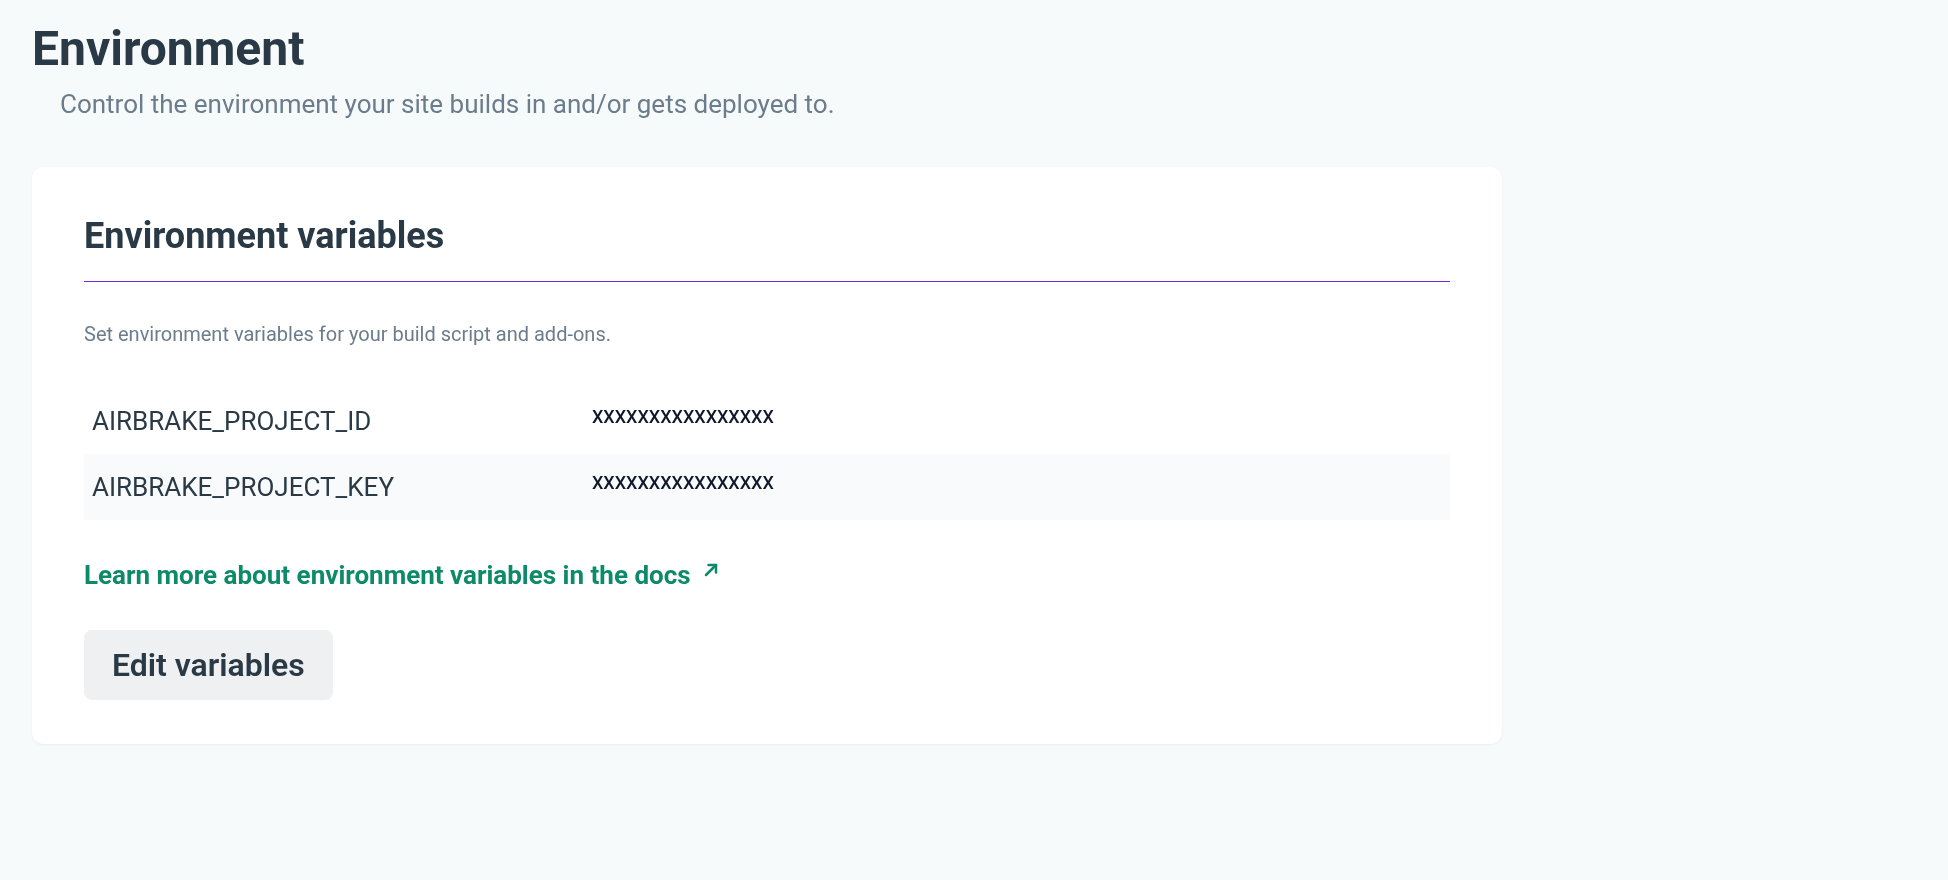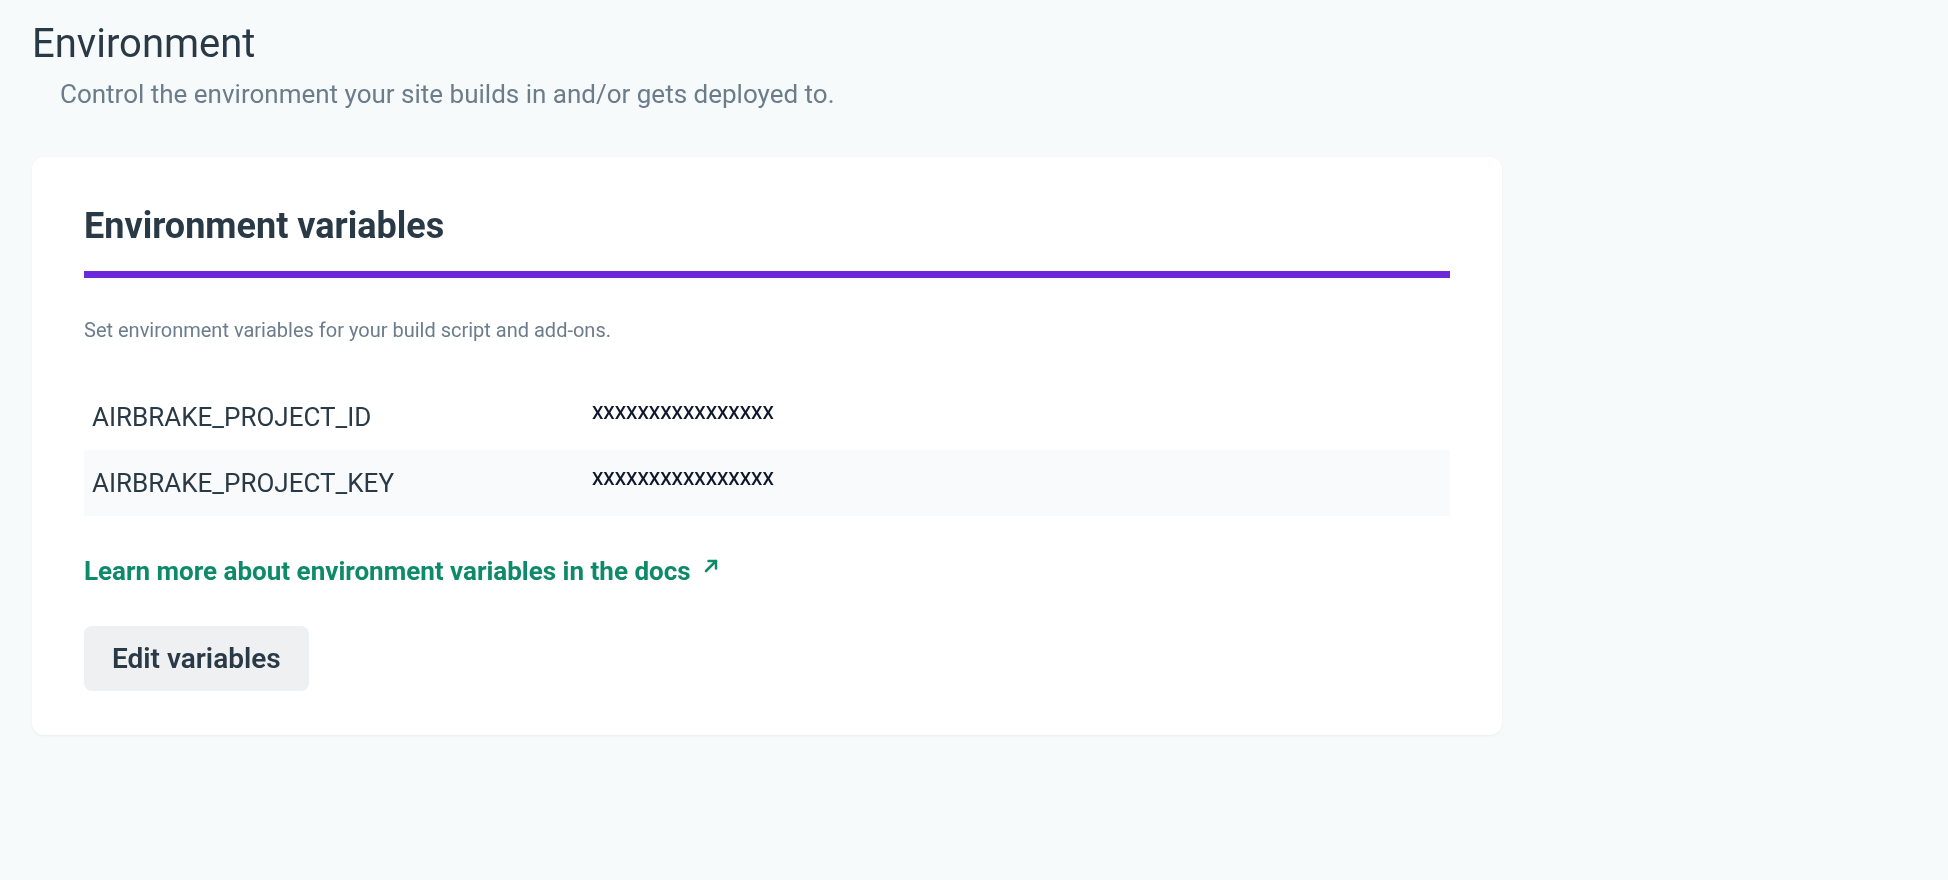--- a/index.html
+++ b/index.html
@@ -8,22 +8,22 @@
       box-sizing: border-box;
     }
     body {
       font-family: -apple-system, BlinkMacSystemFont, "Segoe UI", Roboto, Helvetica, Arial, sans-serif;
       background-color: #f7fafa;
       padding: 20px 32px;
       width: 1948px;
       min-height: 880px;
     }
     .page-title {
-      font-size: 40px;
-      font-weight: 400;
+      font-size: 48px;
+      font-weight: 700;
       color: #2a3946;
       margin-bottom: 12px;
     }
     .page-subtitle {
       font-size: 26px;
       color: #6b7c8c;
       margin-bottom: 48px;
       margin-left: 28px;
     }
     .card {
@@ -31,21 +31,21 @@
       border-radius: 12px;
       box-shadow: 0 1px 3px rgba(0, 0, 0, 0.05);
       padding: 48px 52px 44px 52px;
       max-width: 1470px;
     }
     .card-title {
       font-size: 36px;
       font-weight: 700;
       color: #2a3946;
       padding-bottom: 24px;
-      border-bottom: 7px solid #6d28d9;
+      border-bottom: 1px solid #6d28d9;
       margin-bottom: 40px;
     }
     .card-description {
       font-size: 20px;
       color: #6b7c8c;
       margin-bottom: 42px;
     }
     .var-table {
       margin-bottom: 40px;
     }
@@ -80,21 +80,21 @@
     }
     .docs-link-icon {
       display: inline-flex;
     }
     .edit-button {
       display: inline-block;
       background-color: #eef0f2;
       border: none;
       border-radius: 8px;
       padding: 16px 28px;
-      font-size: 28px;
+      font-size: 32px;
       font-weight: 600;
       color: #2a3946;
       cursor: pointer;
       font-family: inherit;
     }
   </style>
 </head>
 <body>
 
 <h1 class="page-title">Environment</h1>

